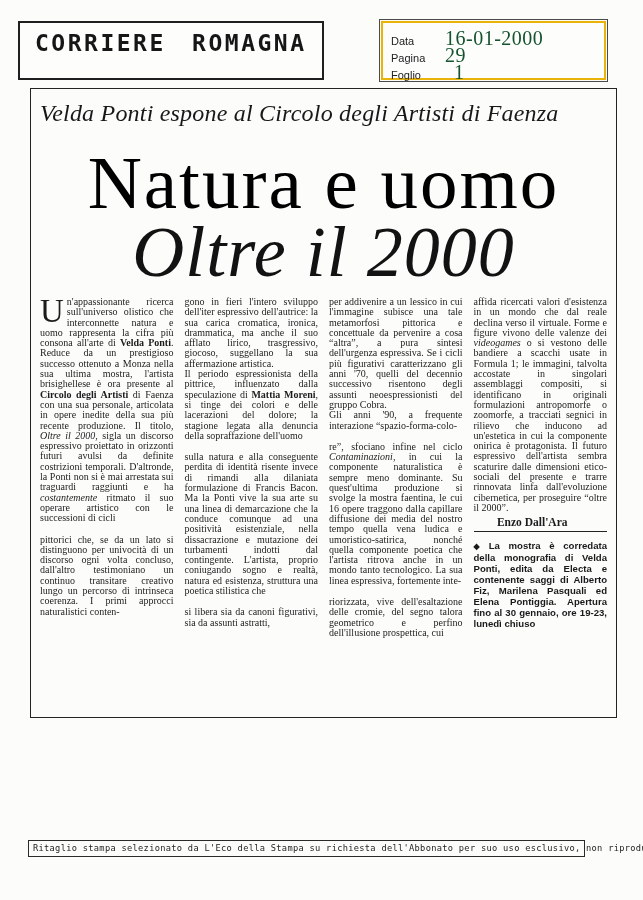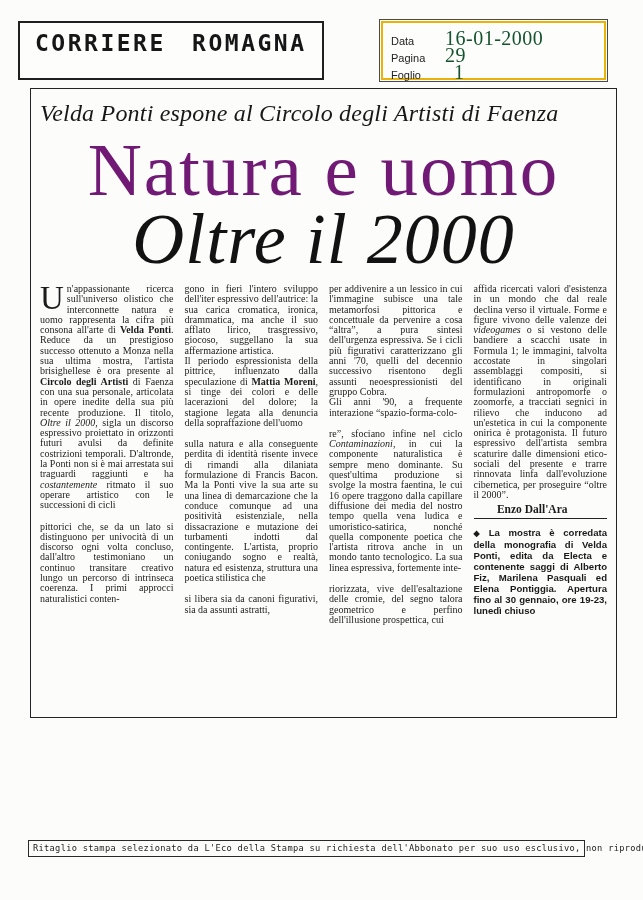--- a/index.html
+++ b/index.html
@@ -40,21 +40,21 @@
     position:absolute; left:30px; top:88px; width:587px; height:630px;
     border:1.5px solid #242424; background:#fcfcfb; overflow:hidden;
   }
   .kicker {
     margin:11px 10px 0 9px;
     font-style:italic; font-size:24px; letter-spacing:0.2px;
     white-space:nowrap; color:#181818;
   }
   .headline-1 {
     text-align:center; font-size:75px; line-height:74px;
-    letter-spacing:2px; margin-top:6px; font-weight:400; color:#701a75;
+    letter-spacing:2px; margin-top:19px; font-weight:400; color:#000000;
   }
   .headline-2 {
     text-align:center; font-size:72px; line-height:62px;
     font-style:italic; letter-spacing:1px; margin-top:1px;
     font-weight:400; color:#121212;
   }
   
   .cols {
     display:grid; grid-template-columns:repeat(4, 1fr); column-gap:11px;
     margin:14px 9px 0 9px;

